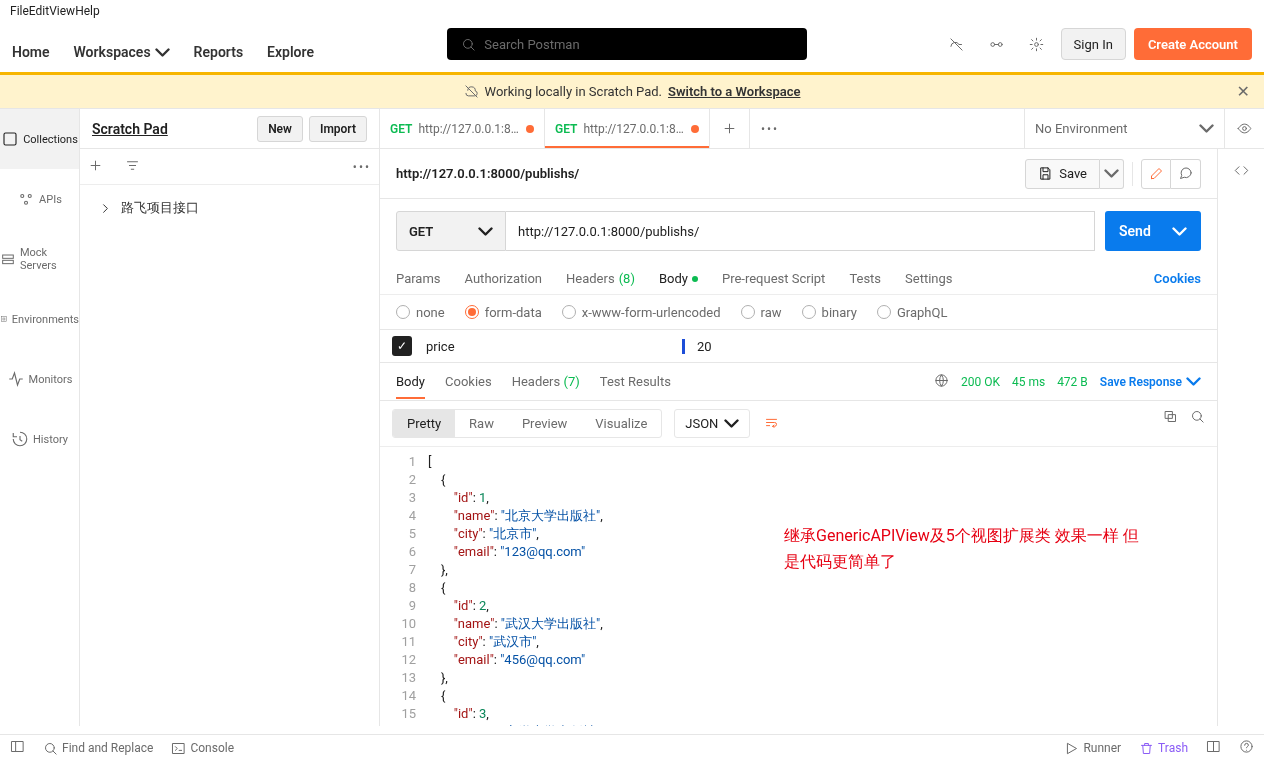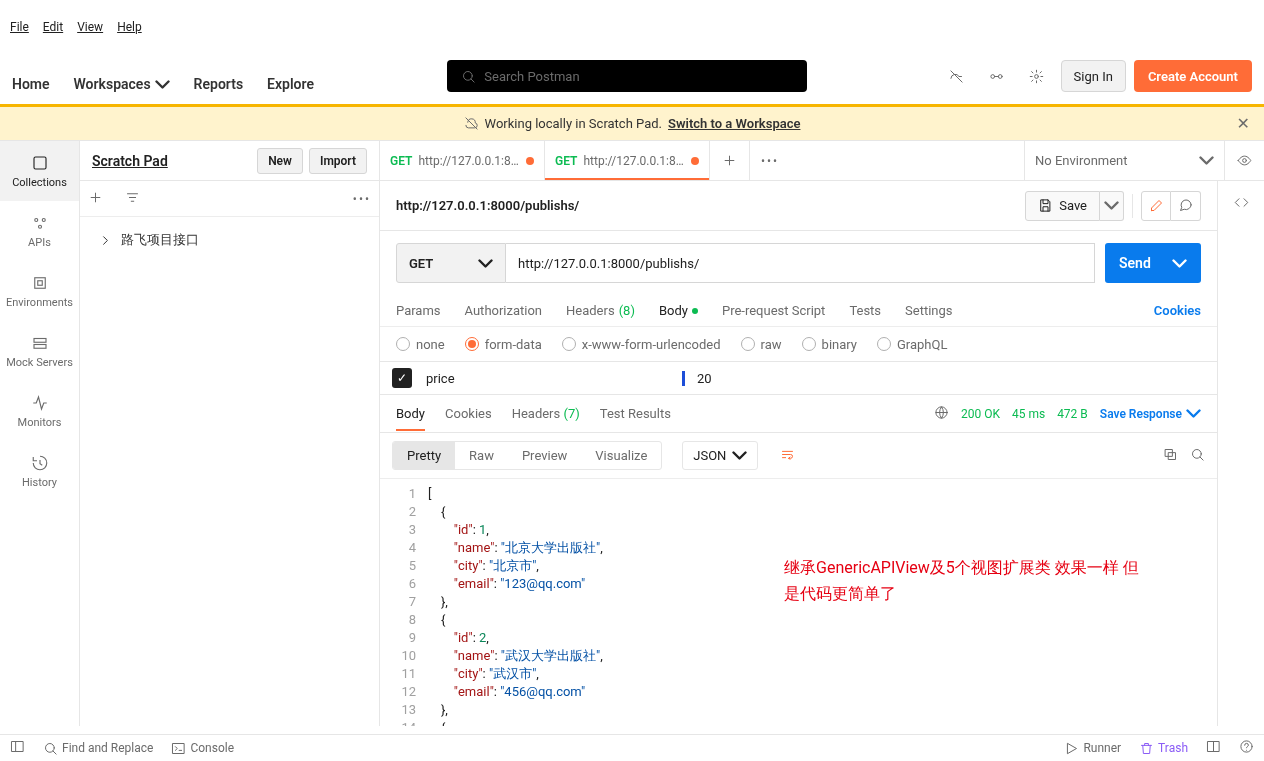--- a/index.html
+++ b/index.html
@@ -1,34 +1,34 @@
 <!DOCTYPE html>
 <html><head>
 <meta charset="utf-8">
 <style>
 * { margin:0; padding:0; box-sizing:border-box; font-family:-apple-system,BlinkMacSystemFont,"Segoe UI",Roboto,sans-serif; }
 body { background:#fff; font-size:12px; color:#212121; width:1264px; height:761px; overflow:hidden; display:flex; flex-direction:column; }
-.menubar { display:flex; gap:14px; padding:20px 10px; font-size:12px;text-decoration:underline; }
+.menubar { display:flex; padding:4px 10px; font-size:12px; }
 .menubar span { cursor:default; }
 .topnav { display:flex; align-items:flex-end; padding:8px 12px 12px; height:50px; }
 .topnav-left { display:flex; gap:24px; align-items:center; font-size:14px; }
 .topnav-left .nav-item { font-weight:600; color:#333; }
 .nav-ws { display:flex; align-items:center; gap:4px; }
 .search-box { margin-left:auto; margin-right:auto; width:360px; height:32px; background:#000000; border-radius:4px; display:flex; align-items:center; gap:8px; padding:0 14px; color:#6b6b6b; font-size:13px; }
 .topnav-right { display:flex; align-items:center; gap:8px; }
 .icon-btn { width:32px; height:32px; display:flex; align-items:center; justify-content:center; color:#6b6b6b; border-radius:4px; cursor:pointer; }
 .signin { height:32px; padding:0 12px; border:1px solid #d6d6d6; border-radius:4px; background:#f2f2f2; font-size:13px; display:flex; align-items:center; cursor:pointer; }
 .create { height:32px; padding:0 14px; background:#ff6c37; color:#fff; border-radius:4px; font-size:13px; font-weight:600; display:flex; align-items:center; cursor:pointer; }
 .banner { background:#fff3cd; border-top:3px solid #f7b500; height:36px; display:flex; align-items:center; justify-content:center; font-size:13px; color:#333; position:relative; gap:6px;}
 .banner .cloud { color:#6b6b6b; }
 .banner b { font-weight:600;text-decoration:underline; }
 .banner .close { position:absolute; right:14px; color:#6b6b6b; cursor:pointer; font-size:16px;}
 .shell { display:flex; flex:1; min-height:0; border-top:1px solid #e6e6e6;}
 .leftbar { width:80px; border-right:1px solid #e6e6e6; display:flex; flex-direction:column; align-items:center; padding-top:0;}
-.leftbar .lb-item { width:100%; height:60px; display:flex; flex-direction:column; align-items:center; justify-content:center; gap:4px; font-size:11px; color:#6b6b6b; cursor:pointer;}
+.leftbar .lb-item { width:100%; height:60px; display:flex; flex-direction:row; align-items:center; justify-content:center; gap:4px; font-size:11px; color:#6b6b6b; cursor:pointer;}
 .leftbar .lb-item.active { background:#f2f2f2; color:#212121;}
 .leftbar svg{width:18px;height:18px;stroke:#6b6b6b;fill:none;stroke-width:1.5;}
 .leftbar .lb-item.active svg{stroke:#212121;}
 .sidecol { width:300px; border-right:1px solid #e6e6e6; display:flex; flex-direction:column;}
 .sidecol-hdr { height:40px; display:flex; align-items:center; padding:0 12px; gap:6px; font-size:14px; font-weight:600; border-bottom:1px solid #e6e6e6;}
 .sidecol-hdr .sp { flex:1;text-decoration:underline; }
 .pill { height:26px; padding:0 10px; background:#f2f2f2; border:1px solid #d6d6d6; border-radius:3px; font-size:12px; display:flex; align-items:center; cursor:pointer; }
 .sidecol-tools { height:36px; display:flex; align-items:center; padding:0 8px; gap:22px; color:#6b6b6b; border-bottom:1px solid #ededed;}
 .sidecol-tools .dots{margin-left:auto;letter-spacing:2px;}
 .tree { padding:8px 0;}
@@ -75,21 +75,21 @@
 .kvrow .key{width:260px;padding-left:4px;}
 .kvrow .val{border-left:3px solid #1d4ed8;padding-left:12px;flex:1;}
 .resp-tabs { display:flex; gap:20px; padding:0 16px; font-size:13px; color:#6b6b6b; height:38px; align-items:center; border-bottom:1px solid #e6e6e6;}
 .resp-tabs .rsp { cursor:pointer;}
 .resp-tabs .rsp.active { color:#212121; border-bottom:2px solid #ff6c37; padding-bottom:8px; margin-bottom:-10px;}
 .resp-tabs .rsp .cnt2{color:#0cbb52;}
 .resp-meta{margin-left:auto;display:flex;align-items:center;gap:12px;font-size:12px;}
 .resp-meta .globe{color:#6b6b6b;}
 .resp-meta .ok{color:#0cbb52;}
 .resp-meta .saver{color:#097bed;font-weight:600;cursor:pointer;display:flex;gap:4px;align-items:center;}
-.view-opts{display:flex;padding:8px 12px;gap:8px;align-items:center;height:46px;border-bottom:1px solid #ededed;}
+.view-opts{display:flex;padding:8px 12px;gap:0;align-items:flex-start;height:46px;border-bottom:1px solid #ededed;}
 .view-opts .vogrp{display:flex;border:1px solid #e6e6e6;border-radius:3px;overflow:hidden;}
 .view-opts .vo{padding:6px 14px;font-size:13px;color:#6b6b6b;cursor:pointer;}
 .view-opts .vo.active{background:#e6e6e6;color:#212121;}
 .lang-sel{margin-left:12px;border:1px solid #e6e6e6;border-radius:3px;padding:6px 10px;display:flex;align-items:center;gap:6px;font-size:13px;cursor:pointer;}
 .wrap-ico{margin-left:8px;color:#ff6c37;padding:6px;cursor:pointer;}
 .view-right{margin-left:auto;display:flex;gap:12px;color:#6b6b6b;}
 .code-area{flex:1;display:flex;font-family:Consolas,Monaco,monospace;font-size:13px;line-height:18px;overflow:hidden;position:relative;}
 .gutter{width:44px;text-align:right;padding:6px 8px 0 0;color:#a0a0a0;user-select:none;}
 .codebody{flex:1;padding:6px 0 0 4px;white-space:pre;position:relative;overflow:hidden;}
 .tok-p{color:#212121;} .tok-k{color:#a31515;} .tok-n{color:#098658;} .tok-s{color:#0451a5;}
@@ -173,31 +173,31 @@
     <div class="lb-item">
         <svg viewBox="0 0 24 24">
           <circle cx="7" cy="8" r="2"></circle>
           <circle cx="17" cy="8" r="2"></circle>
           <circle cx="12" cy="17" r="2"></circle>
         </svg>
         <span>APIs</span>
       </div>
     <div class="lb-item">
         <svg viewBox="0 0 24 24">
+          <rect x="4" y="6" width="16" height="5"></rect>
+          <rect x="4" y="14" width="16" height="5"></rect>
+        </svg>
+        <span>Mock Servers</span>
+      </div>
+    <div class="lb-item">
+        <svg viewBox="0 0 24 24">
           <rect x="5" y="5" width="14" height="14"></rect>
           <rect x="9" y="9" width="6" height="6"></rect>
         </svg>
         <span>Environments</span>
-      </div>
-    <div class="lb-item">
-        <svg viewBox="0 0 24 24">
-          <rect x="4" y="6" width="16" height="5"></rect>
-          <rect x="4" y="14" width="16" height="5"></rect>
-        </svg>
-        <span>Mock Servers</span>
       </div>
     <div class="lb-item">
         <svg viewBox="0 0 24 24">
           <path d="M3 12h4l3-8 4 16 3-8h4"></path>
         </svg>
         <span>Monitors</span>
       </div>
     <div class="lb-item">
         <svg viewBox="0 0 24 24">
           <path d="M3 12a9 9 0 109-9M3 4v5h5M12 8v5l3 2"></path>

